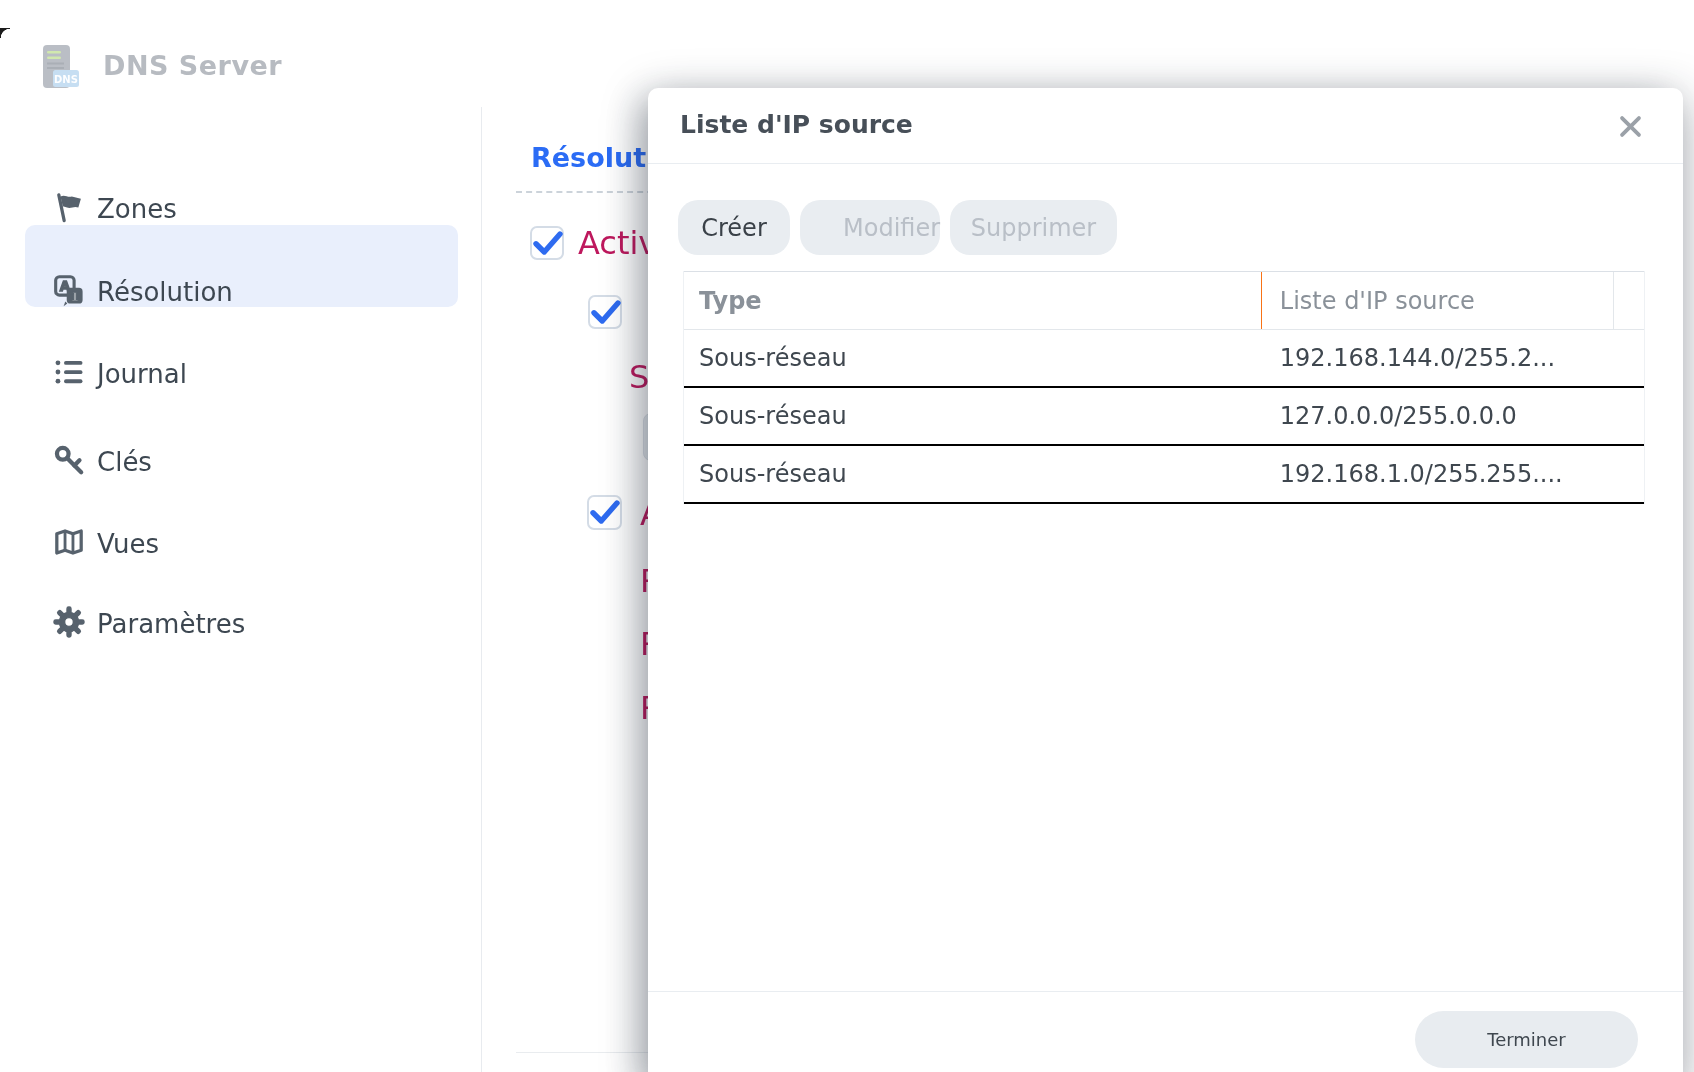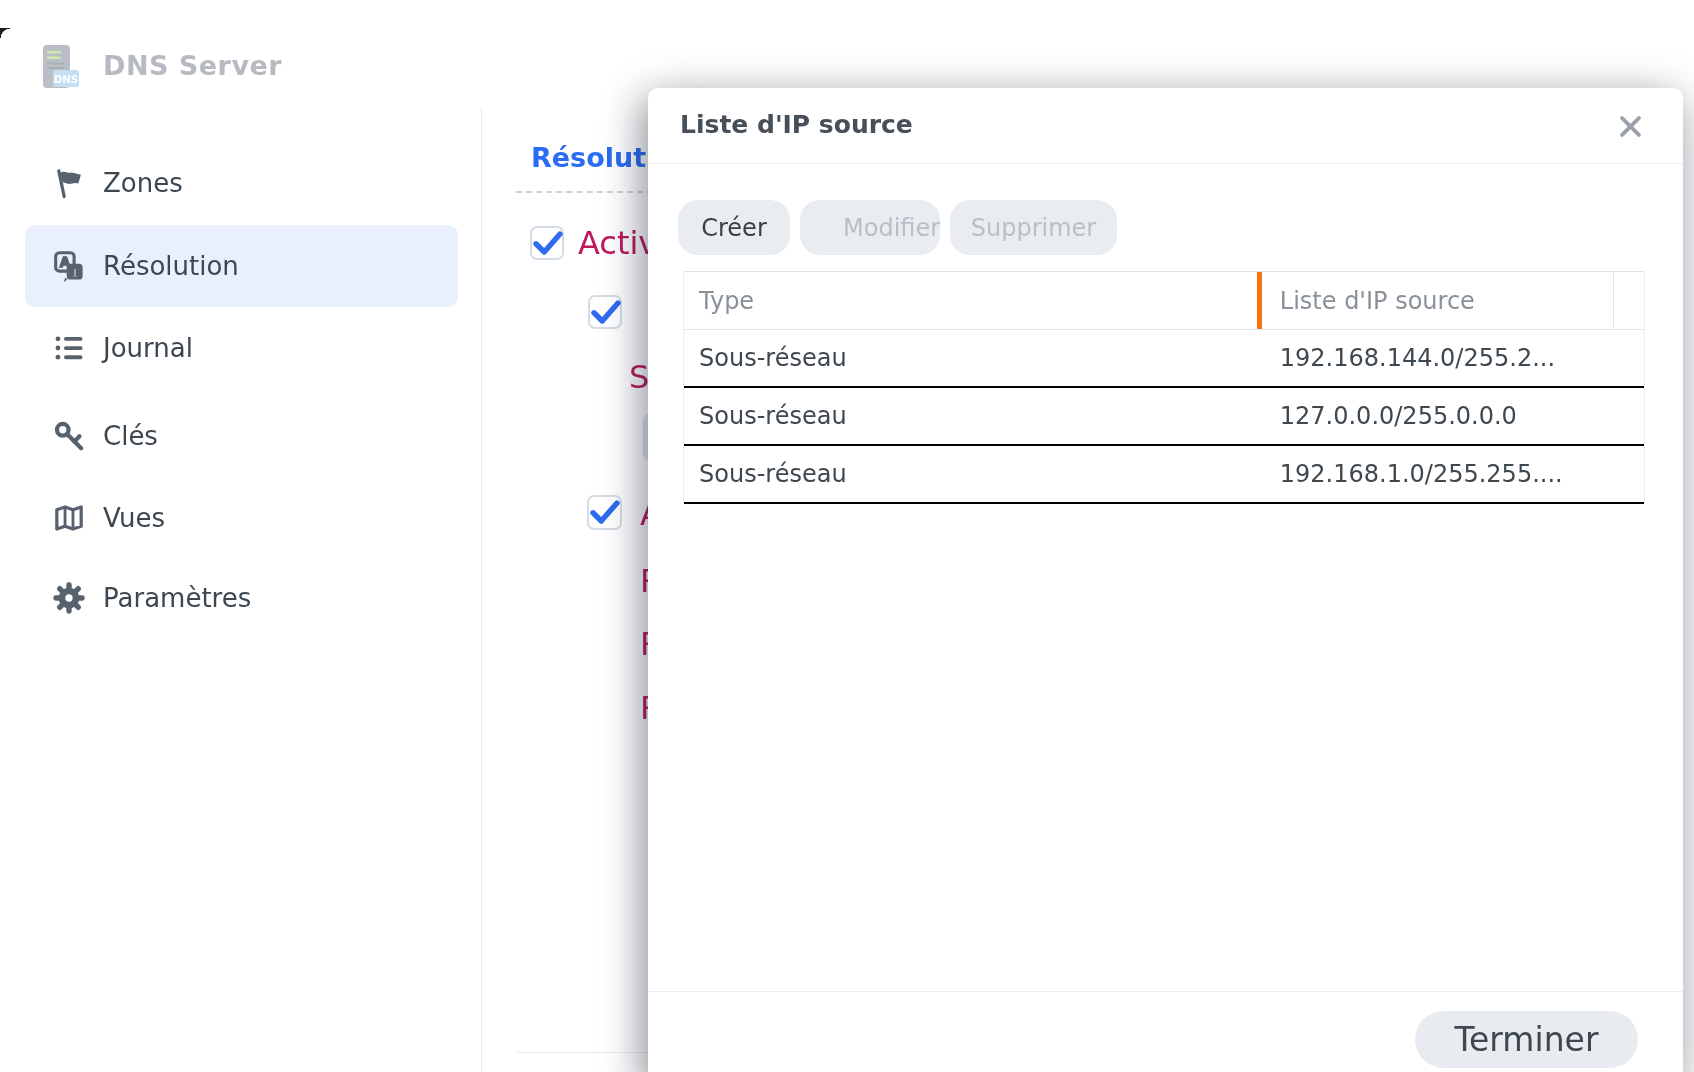--- a/index.html
+++ b/index.html
@@ -14,21 +14,21 @@
   .app-header{position:absolute;top:0;left:0;width:1694px;height:79px;background:#fff;
               border-bottom:1px solid #e8ebef;}
   .app-icon{position:absolute;left:36px;top:15px;width:48px;height:48px;opacity:.8;}
   .app-title{position:absolute;left:103px;top:0;height:79px;line-height:76px;
              font-size:27px;font-weight:bold;color:#b7bbc1;letter-spacing:.5px;}
 
   
   .sidebar{position:absolute;top:79px;left:0;width:481px;height:993px;background:#fff;
            border-right:1px solid #e8ebef;}
   .nav-item{position:absolute;left:25px;width:433px;height:82px;border-radius:10px;
-            display:flex;align-items:center;gap:17px;padding-left:27px;box-sizing:border-box;
+            display:flex;align-items:flex-end;gap:11px;padding-left:27px;box-sizing:border-box;
             font-size:26px;color:#3d4751;cursor:pointer;}
   .nav-item.selected{background:#e9effc;}
   .nav-ic{width:34px;height:34px;flex:0 0 34px;display:block;}
   .nav-ic *{stroke:#57626d;}
   .nav-ic .fill{fill:#57626d;stroke:none;}
   .nav-ic .nofill{fill:none;}
 
   
   .main{position:absolute;left:482px;top:79px;width:1212px;height:993px;background:#fff;overflow:hidden;}
   .section-title{position:absolute;left:49px;top:35px;font-size:27px;font-weight:600;color:#2b6cf5;}
@@ -62,26 +62,26 @@
 
   .ip-table{position:absolute;left:35px;top:183px;width:962px;
             border-left:1px solid #eef1f4;border-right:1px solid #eef1f4;box-sizing:border-box;}
   .t-head{display:flex;height:59px;align-items:center;border-top:1px solid #dbe0e6;
           border-bottom:1px solid #e3e7eb;box-sizing:border-box;color:#8a9199;font-size:24px;}
   .t-row{display:flex;height:58px;align-items:center;border-bottom:2px solid #000000;
          box-sizing:border-box;font-size:24px;color:#3f474f;cursor:pointer;}
   .c-type{width:579px;box-sizing:border-box;padding-left:15px;}
   .c-src{width:353px;box-sizing:border-box;padding-left:18px;white-space:nowrap;overflow:hidden;}
   .c-pad{width:30px;}
-  .t-head .c-type{border-right:5px solid #f97316;align-self:stretch;display:flex;align-items:center;}
+  .t-head .c-type{border-right:1px solid #f97316;align-self:stretch;display:flex;align-items:center;font-weight:bold;}
   .t-head .c-src{border-right:1px solid #e3e7eb;align-self:stretch;display:flex;align-items:center;}
 
   .dlg-footer-line{position:absolute;left:0;top:903px;width:100%;border-top:1px solid #e9edf1;}
   .btn-done{position:absolute;left:767px;top:923px;width:223px;height:57px;border:none;border-radius:29px;
-            background:#e8ecf0;font-family:inherit;font-size:33px;color:#3f474f;cursor:pointer;}
+            background:#e8ecf0;font-family:inherit;font-size:18px;color:#3f474f;cursor:pointer;}
 </style>
 </head>
 <body>
 
 <div id="screen">
 
   <div class="app-header">
     <svg class="app-icon" viewBox="0 0 48 48">
       <rect x="7" y="2" width="27" height="43" rx="4" fill="#a9afb7"></rect>
       <rect x="11" y="8" width="14" height="2.6" rx="1.3" fill="#c6e39a"></rect>

